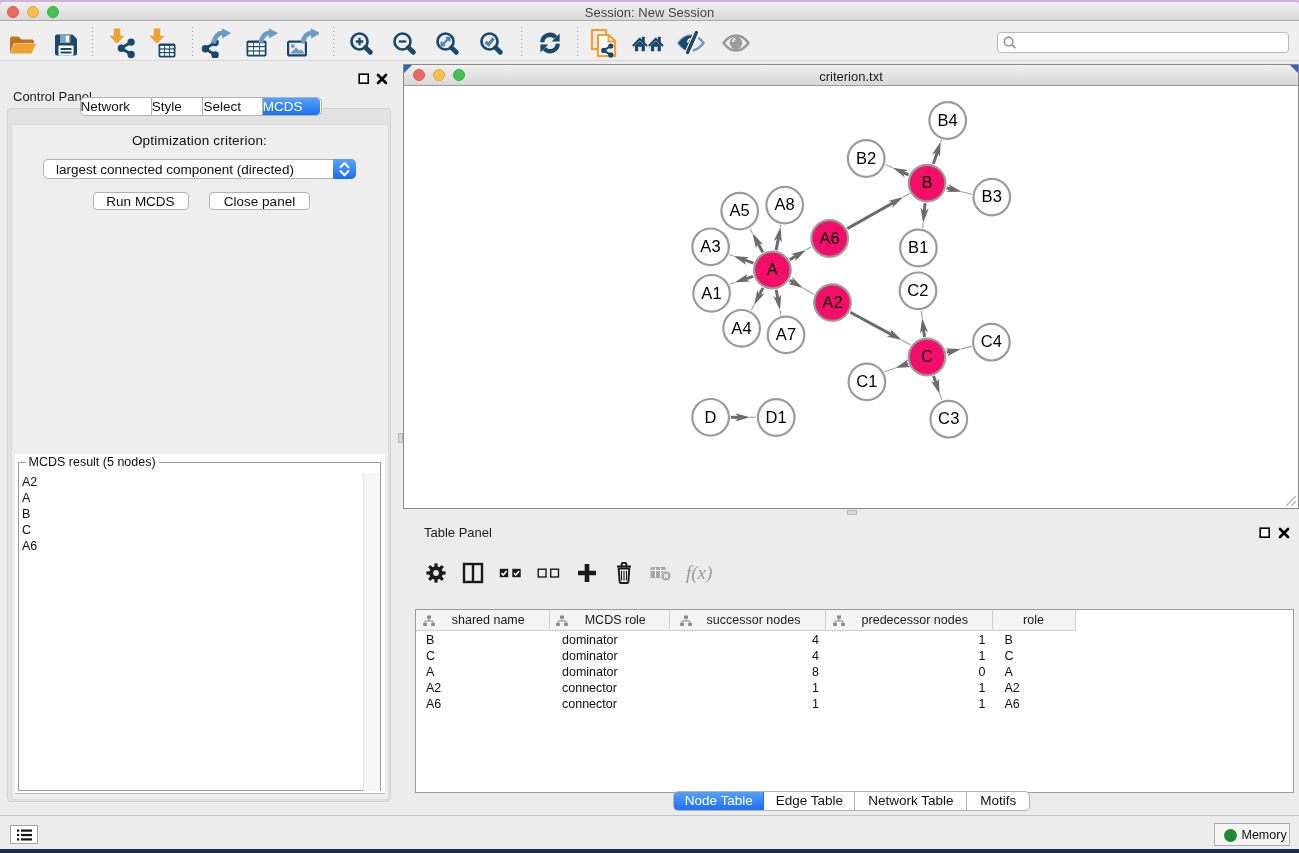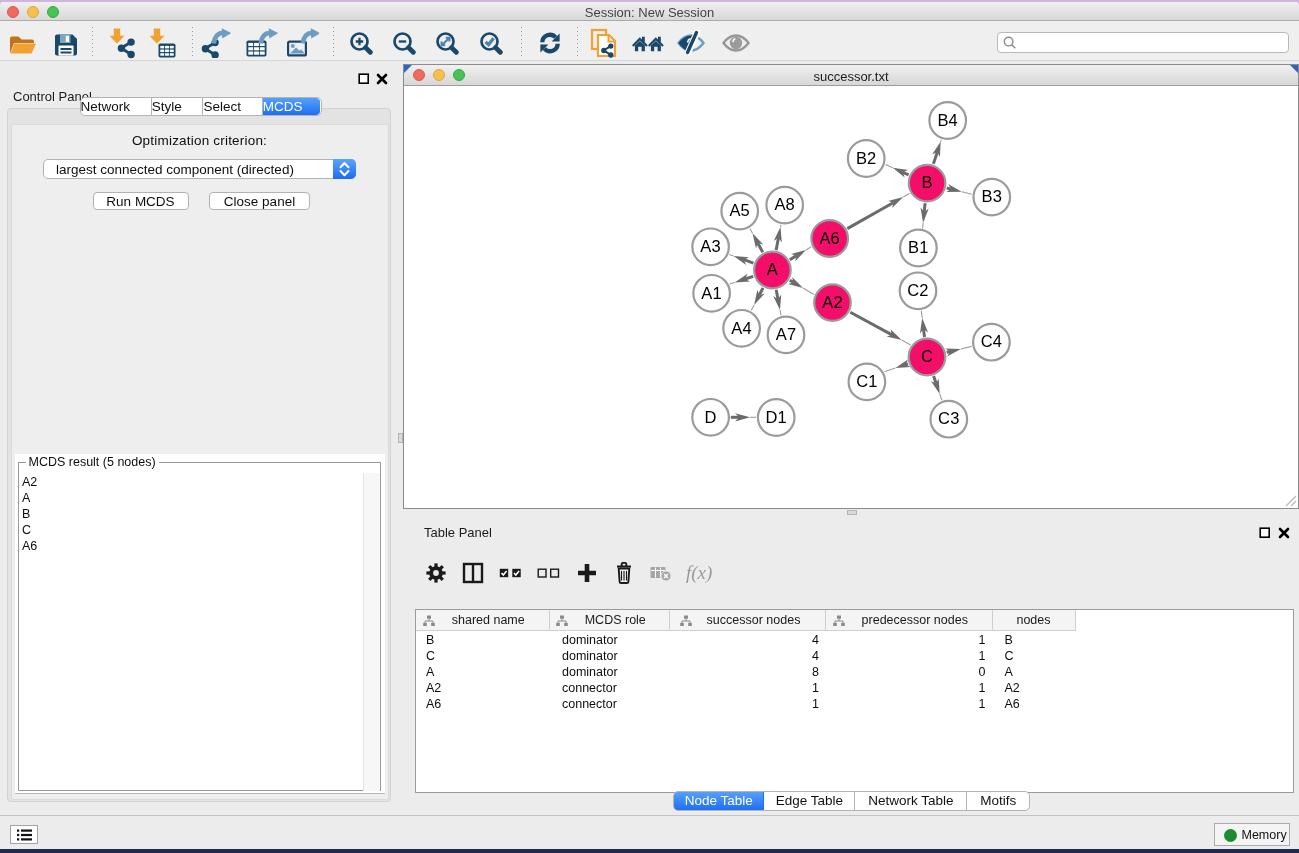--- a/index.html
+++ b/index.html
@@ -256,21 +256,21 @@
       <div class="it" style="top:68.5px">C</div>
       <div class="it" style="top:84.5px">A6</div>
       <div id="sbtrack"></div>
     </div>
   </div>
   <div id="nwin">
     <div id="ntitle">
       <div class="tl" style="left:9px;top:4px;background:#ee6a5f;border:1px solid #d95950"></div>
       <div class="tl" style="left:29px;top:4px;background:#f5c04b;border:1px solid #dda73b"></div>
       <div class="tl" style="left:49px;top:4px;background:#47c254;border:1px solid #35ab42"></div>
-      <div class="tit">successor.txt</div>
+      <div class="tit">criterion.txt</div>
     </div>
     <svg id="graph" width="894" height="422" viewBox="0 0 894 422">
       <g stroke="#9d9d9d" stroke-width="1.1">
       <line x1="347.5" y1="147.3" x2="344.9" y2="142.5"></line>
       <line x1="375.5" y1="141.0" x2="375.9" y2="138.9"></line>
       <line x1="328.5" y1="170.0" x2="324.3" y2="168.5"></line>
       <line x1="329.6" y1="196.4" x2="324.6" y2="198.1"></line>
       <line x1="349.1" y1="218.9" x2="346.2" y2="224.5"></line>
       <line x1="375.0" y1="224.1" x2="376.0" y2="229.3"></line>
       <line x1="401.0" y1="164.0" x2="406.3" y2="160.8"></line>
@@ -446,21 +446,21 @@
       <div class="hc" style="left:133.5px;width:120.5px">
           <span style="left:12px">MCDS role</span>
         </div>
       <div class="hc" style="left:254px;width:156px">
           <span style="left:12px">successor nodes</span>
         </div>
       <div class="hc" style="left:410px;width:166.5px">
           <span style="left:12px">predecessor nodes</span>
         </div>
       <div class="hc" style="left:576.5px;width:83px">
-          <span>nodes</span>
+          <span>role</span>
         </div>
         <svg style="position:absolute;top:5px;left:6.5px" width="12" height="12" viewBox="0 0 12 12">
           <g fill="#8a8a8a">
             <rect x="4" y="0.5" width="4" height="3.2"></rect>
             <rect x="0.2" y="7.8" width="3.6" height="3.2"></rect>
             <rect x="8.2" y="7.8" width="3.6" height="3.2"></rect>
             <path d="M6,3.5 V6 M2,7.8 V6 H10 V7.8" stroke="#8a8a8a" stroke-width="1" fill="none"></path>
           </g>
         </svg>
         <svg style="position:absolute;top:5px;left:140px" width="12" height="12" viewBox="0 0 12 12">

